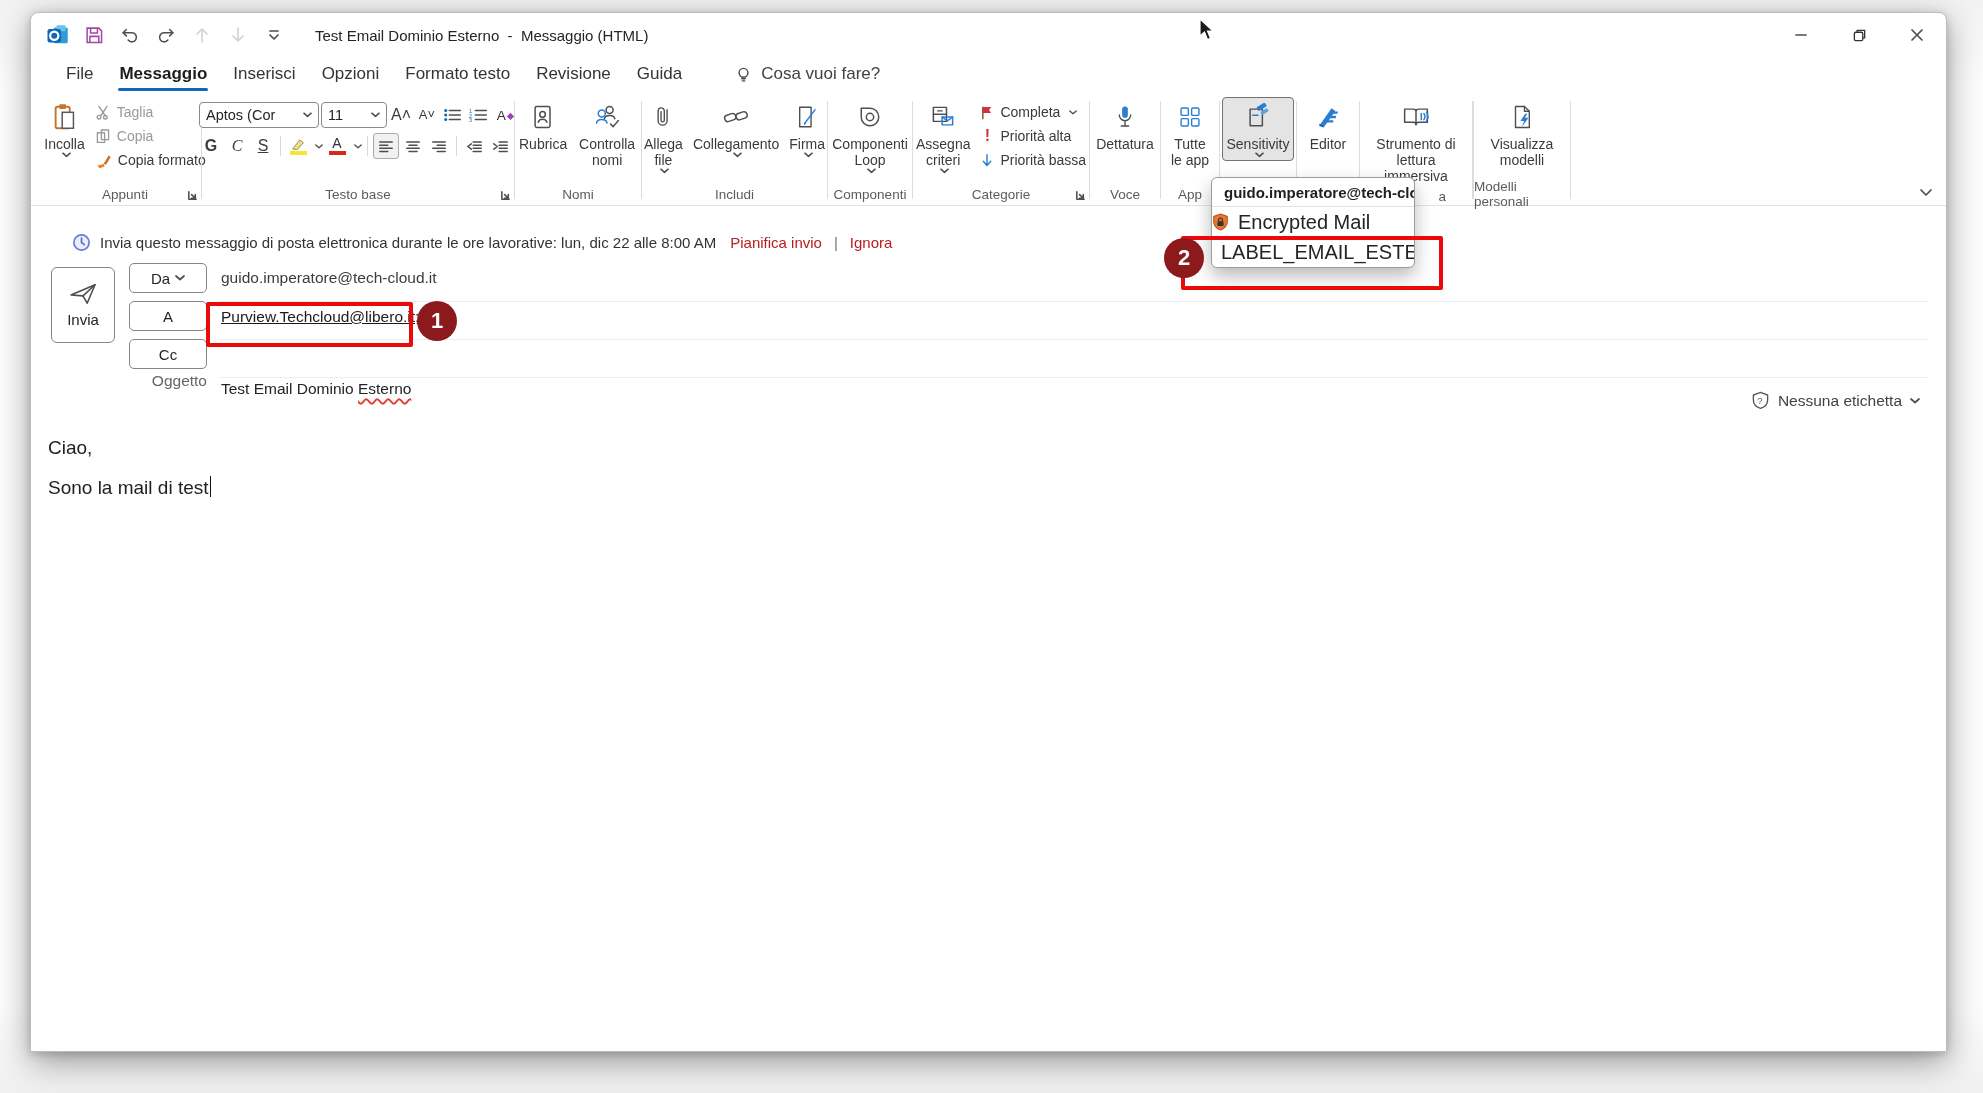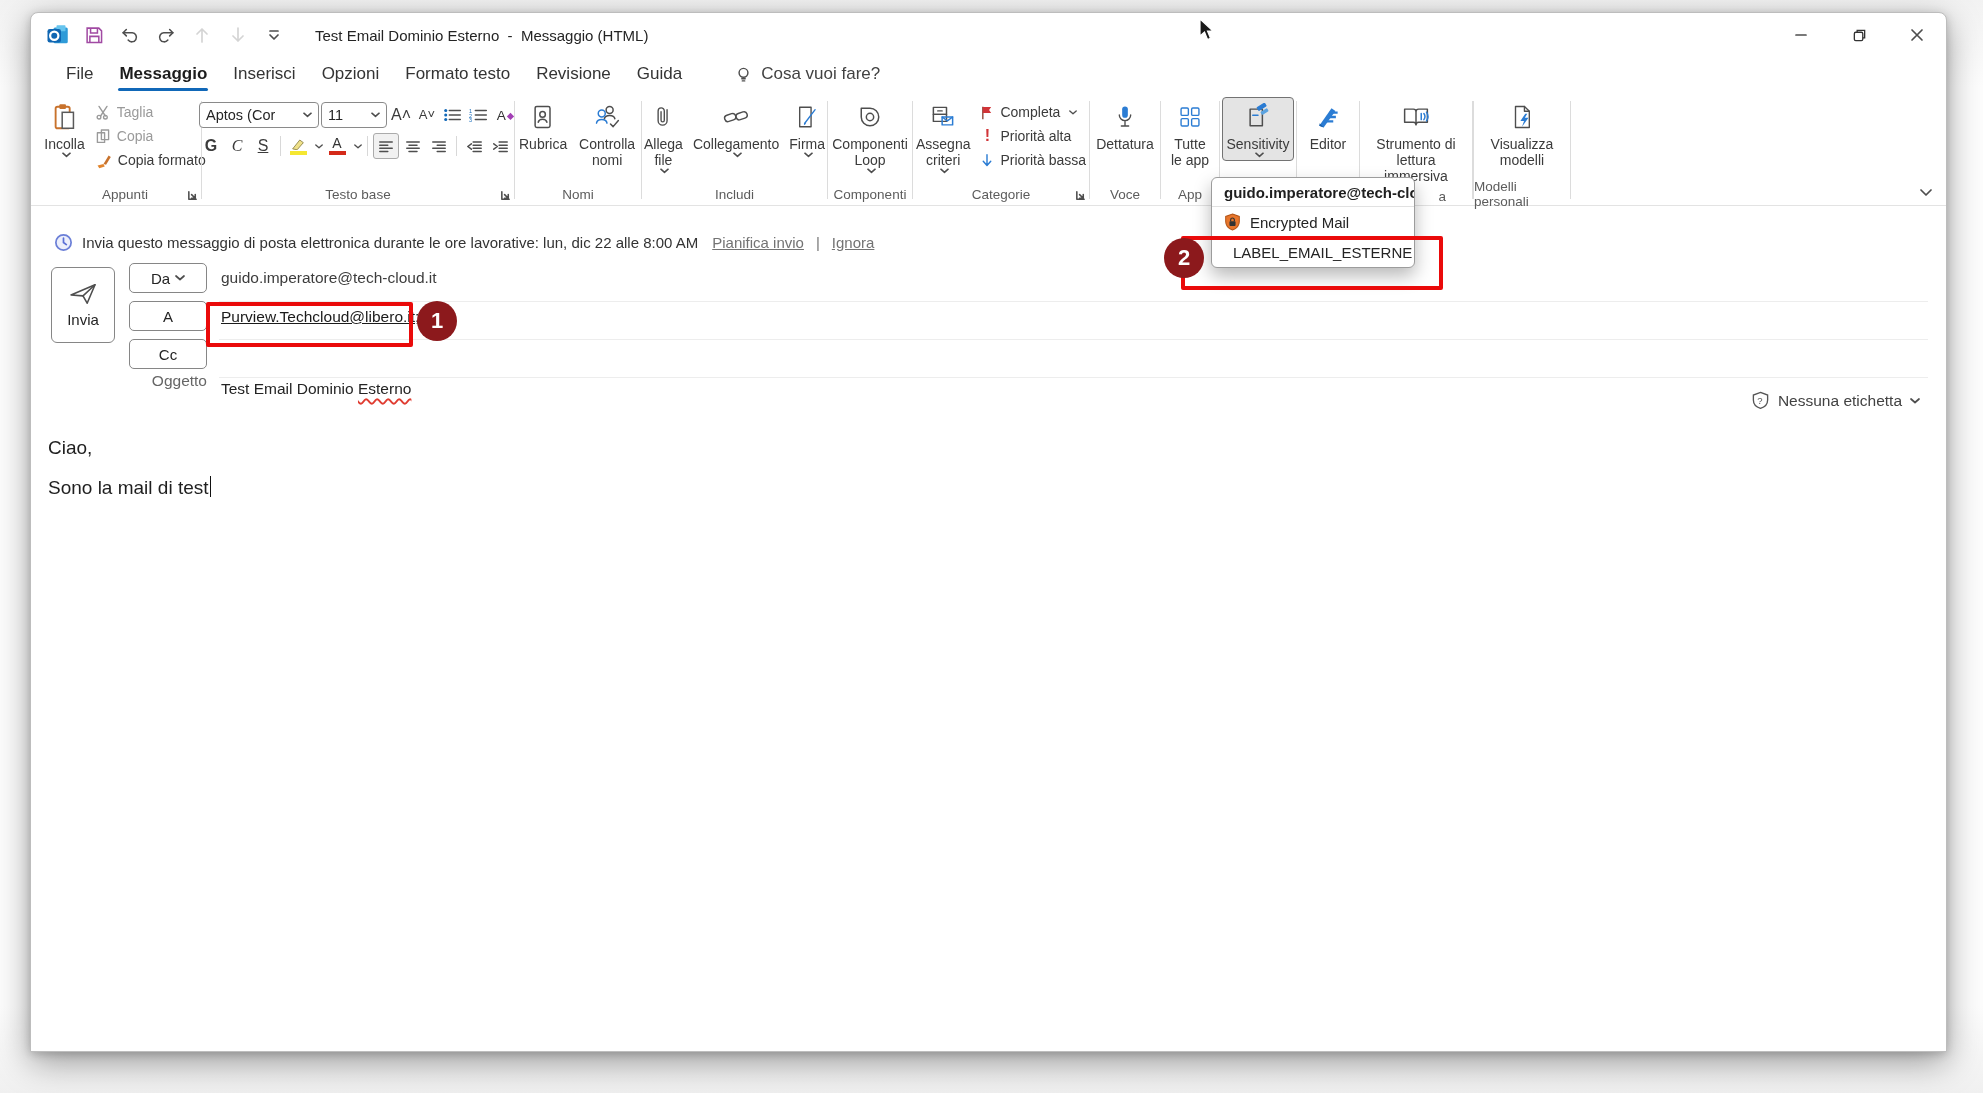--- a/index.html
+++ b/index.html
@@ -39,39 +39,39 @@
   .fmtcol{display:flex;flex-direction:column;gap:5px;padding-top:5px;}
   .fmtrow{display:flex;align-items:center;gap:2px;}
   .selbox{display:flex;align-items:center;justify-content:space-between;border:1px solid #8a8a8a;border-radius:4px;height:24px;padding:0 6px;font-size:14.5px;color:#242424;background:#fff;}
   .fmtbtn{min-width:24px;height:24px;display:flex;flex-direction:column;align-items:center;justify-content:center;border-radius:3px;color:#3b3b3b;}
   .fmtbtn.active{border:1px solid #ababab;background:#f1f1f1;}
   .vdiv{width:1px;height:20px;background:#d8d8d8;margin:0 3px;}
   .glyph{font-size:16px;line-height:16px;}
   .colorbar{width:17px;height:4px;margin-top:1px;}
   .chev{margin-left:3px;}
   
-  .infobar{position:absolute;left:0;top:212px;right:0;height:34px;display:flex;align-items:center;padding-left:22px;font-size:15px;color:#333;gap:8px;}
-  .ilink{color:#737373;text-decoration:underline;margin-left:6px;}
+  .infobar{position:absolute;left:0;top:212px;right:0;height:34px;display:flex;align-items:center;padding-left:40px;font-size:15px;color:#333;gap:8px;}
+  .ilink{color:#b91c1c;margin-left:6px;}
   .isep{color:#777;margin:0 4px;}
   
   .sendbtn{position:absolute;left:20px;top:254px;width:62px;height:74px;border:1px solid #868686;border-radius:6px;display:flex;flex-direction:column;align-items:center;justify-content:center;gap:5px;font-size:15px;color:#242424;background:#fff;}
   .fieldbtn{position:absolute;left:98px;width:76px;height:28px;border:1px solid #868686;border-radius:5px;display:flex;align-items:center;justify-content:center;gap:5px;font-size:15px;color:#242424;background:#fff;}
   .fieldval{position:absolute;left:190px;font-size:15.5px;color:#3c3c3c;}
   .rowline{position:absolute;left:188px;right:18px;height:1px;background:#ededed;}
   .to-link{color:#1b1b1b;text-decoration:underline;}
   .subj-label{position:absolute;left:104px;width:72px;text-align:right;font-size:15.5px;color:#666;}
   .subj-val{position:absolute;left:190px;font-size:15.5px;color:#242424;}
   .squiggle{text-decoration:underline wavy #e03c31 1.5px;text-underline-offset:4px;}
   .labelpick{position:absolute;right:26px;top:378px;display:flex;align-items:center;gap:8px;font-size:15.5px;color:#424242;}
   .bodytext{position:absolute;left:17px;top:415px;font-size:19px;color:#1f1f1f;line-height:40px;}
   .caret{display:inline-block;width:1.5px;height:21px;background:#111;vertical-align:-3px;margin-left:1px;}
   
   .popup{position:absolute;left:1211px;top:177px;width:202px;background:#fff;border:1px solid #9c9c9c;border-radius:6px;box-shadow:0 8px 18px rgba(0,0,0,.28);z-index:40;overflow:hidden;}
   .popup-header{padding:6px 12px 5px 12px;font-size:15px;font-weight:700;color:#1f1f1f;border-bottom:1px solid #e1e1e1;white-space:nowrap;}
-  .popup-item{display:flex;align-items:center;gap:9px;height:30px;padding:0 12px;font-size:15px;color:#242424;white-space:nowrap;}
+  .popup-item{display:flex;align-items:center;gap:9px;height:30px;padding:0 0;font-size:20px;color:#242424;white-space:nowrap;}
   
   .ann-box{position:absolute;border:4px solid #ea0a0a;z-index:60;border-radius:2px;}
   .ann-circle{position:absolute;width:40px;height:40px;border-radius:50%;background:#8c191c;color:#fff;font-size:22px;font-weight:700;display:flex;align-items:center;justify-content:center;z-index:61;}
   .cursor{position:absolute;z-index:90;}
   svg{display:block;}
   .sk{fill:none;stroke:#4e4e4e;stroke-width:1.7;stroke-linecap:round;stroke-linejoin:round;}
   .skb{stroke:#2b7cd3;}
   .skg{stroke:#9a9a9a;}
 </style>
 </head>

